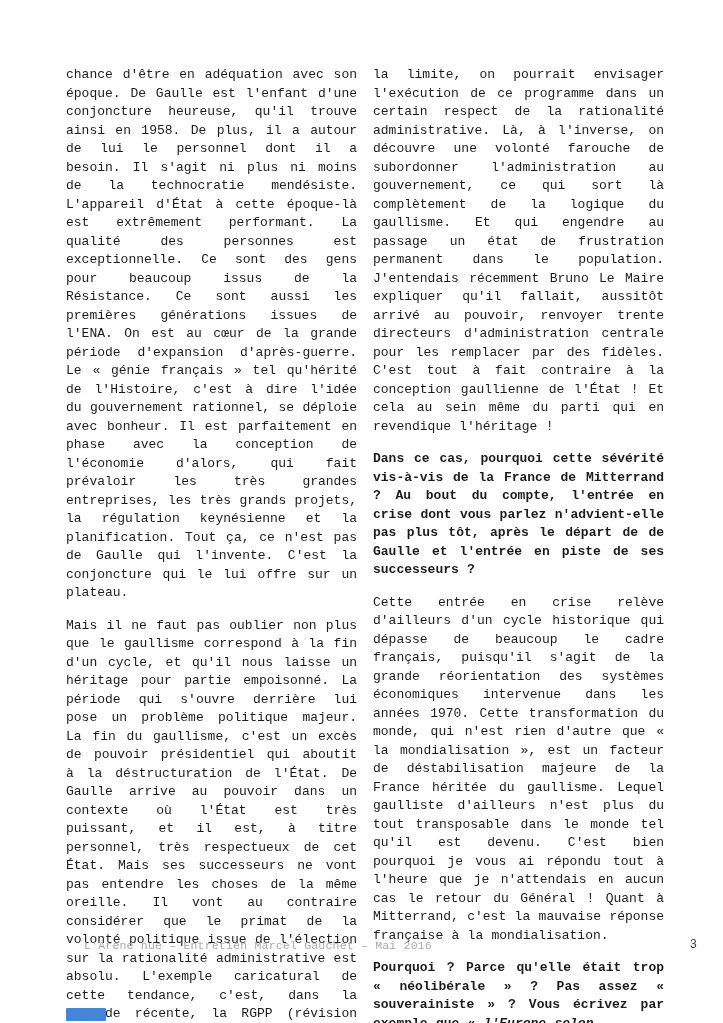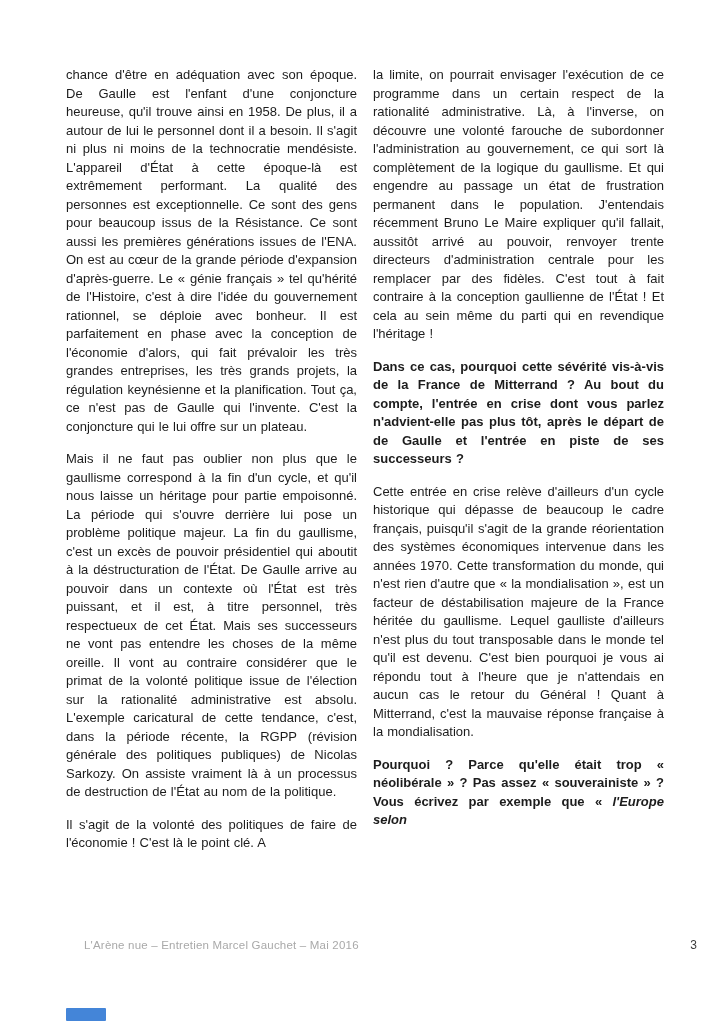--- a/index.html
+++ b/index.html
@@ -1,20 +1,20 @@
 <!DOCTYPE html>
 <html lang="fr"><head>
 <meta charset="utf-8">
 <style>
   html,body{margin:0;padding:0;background:#ffffff;}
   .page{
     position:relative;
     width:723px;height:1023px;
     background:#ffffff;
-    font-family:Liberation Sans, sans-serif;
+    font-family:Liberation Mono, monospace;
     color:#1c1c1c;
     overflow:hidden;
   }
   .content{
     position:absolute;left:66px;top:66px;width:598px;
     display:flex;gap:16px;
   }
   .col{width:291px;}
   .para{
     margin:0 0 14px 0;

